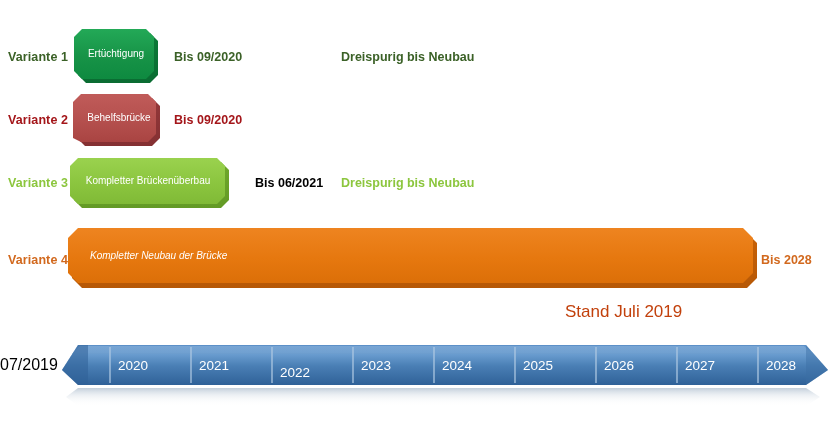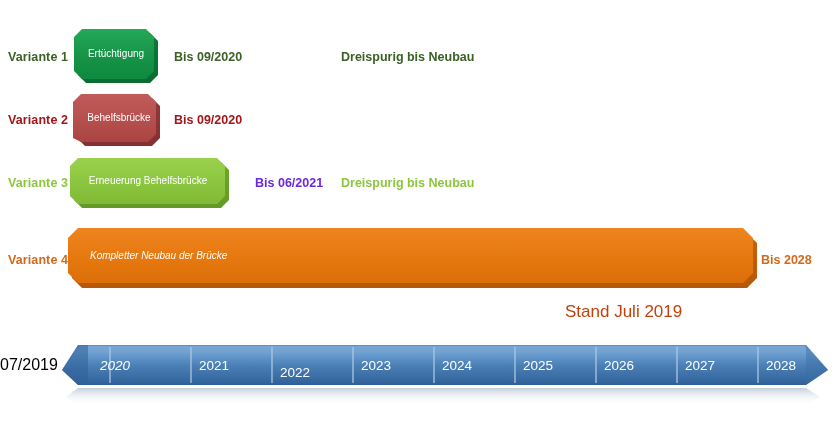--- a/index.html
+++ b/index.html
@@ -198,33 +198,33 @@
   <div class="variant-label" style="left:8px; top:51px; color:#3B6127;">Variante 1</div>
   <div class="bar centered" style="left:74px; top:29px; width:84px; height:50px;">Ertüchtigung</div>
   <div class="note" style="left:174px; top:51px; color:#3B6127;">Bis 09/2020</div>
   <div class="note" style="left:341px; top:51px; color:#3B6127;">Dreispurig bis Neubau</div>
 
   <div class="variant-label" style="left:8px; top:114px; color:#A4161A;">Variante 2</div>
   <div class="bar centered" style="left:73px; top:94px; width:92px; height:48px;">Behelfsbrücke</div>
   <div class="note" style="left:174px; top:114px; color:#A4161A;">Bis 09/2020</div>
 
   <div class="variant-label" style="left:8px; top:177px; color:#8CC63E;">Variante 3</div>
-  <div class="bar centered" style="left:70px; top:158px; width:156px; height:46px;">Erneuerung Behelfsbrücke</div>
-  <div class="note" style="left:255px; top:177px; color:#6d28d9;">Bis 06/2021</div>
+  <div class="bar centered" style="left:70px; top:158px; width:156px; height:46px;">Kompletter Brückenüberbau</div>
+  <div class="note" style="left:255px; top:177px; color:#000000;">Bis 06/2021</div>
   <div class="note" style="left:341px; top:177px; color:#8CC63E;">Dreispurig bis Neubau</div>
 
   <div class="variant-label" style="left:8px; top:254px; color:#D2691E;">Variante 4</div>
   <div class="bar" style="left:78px; top:228px; width:600px; height:55px;font-style:italic;">Kompletter Neubau der Brücke</div>
   <div class="note" style="left:761px; top:254px; color:#D2691E;">Bis 2028</div>
 
   <div id="stand-note" style="left:565px; top:303px;">Stand Juli 2019</div>
 
   <div id="timeline-start-label">07/2019</div>
 
-  <div class="tl-year" style="left:100px;font-style:italic;">2020</div>
+  <div class="tl-year" style="left:118px;">2020</div>
   <div class="tl-year" style="left:199px;">2021</div>
   <div class="tl-year" style="left:280px;margin-top:7px;">2022</div>
   <div class="tl-year" style="left:361px;">2023</div>
   <div class="tl-year" style="left:442px;">2024</div>
   <div class="tl-year" style="left:523px;">2025</div>
   <div class="tl-year" style="left:604px;">2026</div>
   <div class="tl-year" style="left:685px;">2027</div>
   <div class="tl-year" style="left:766px;">2028</div>
 
 </div>

